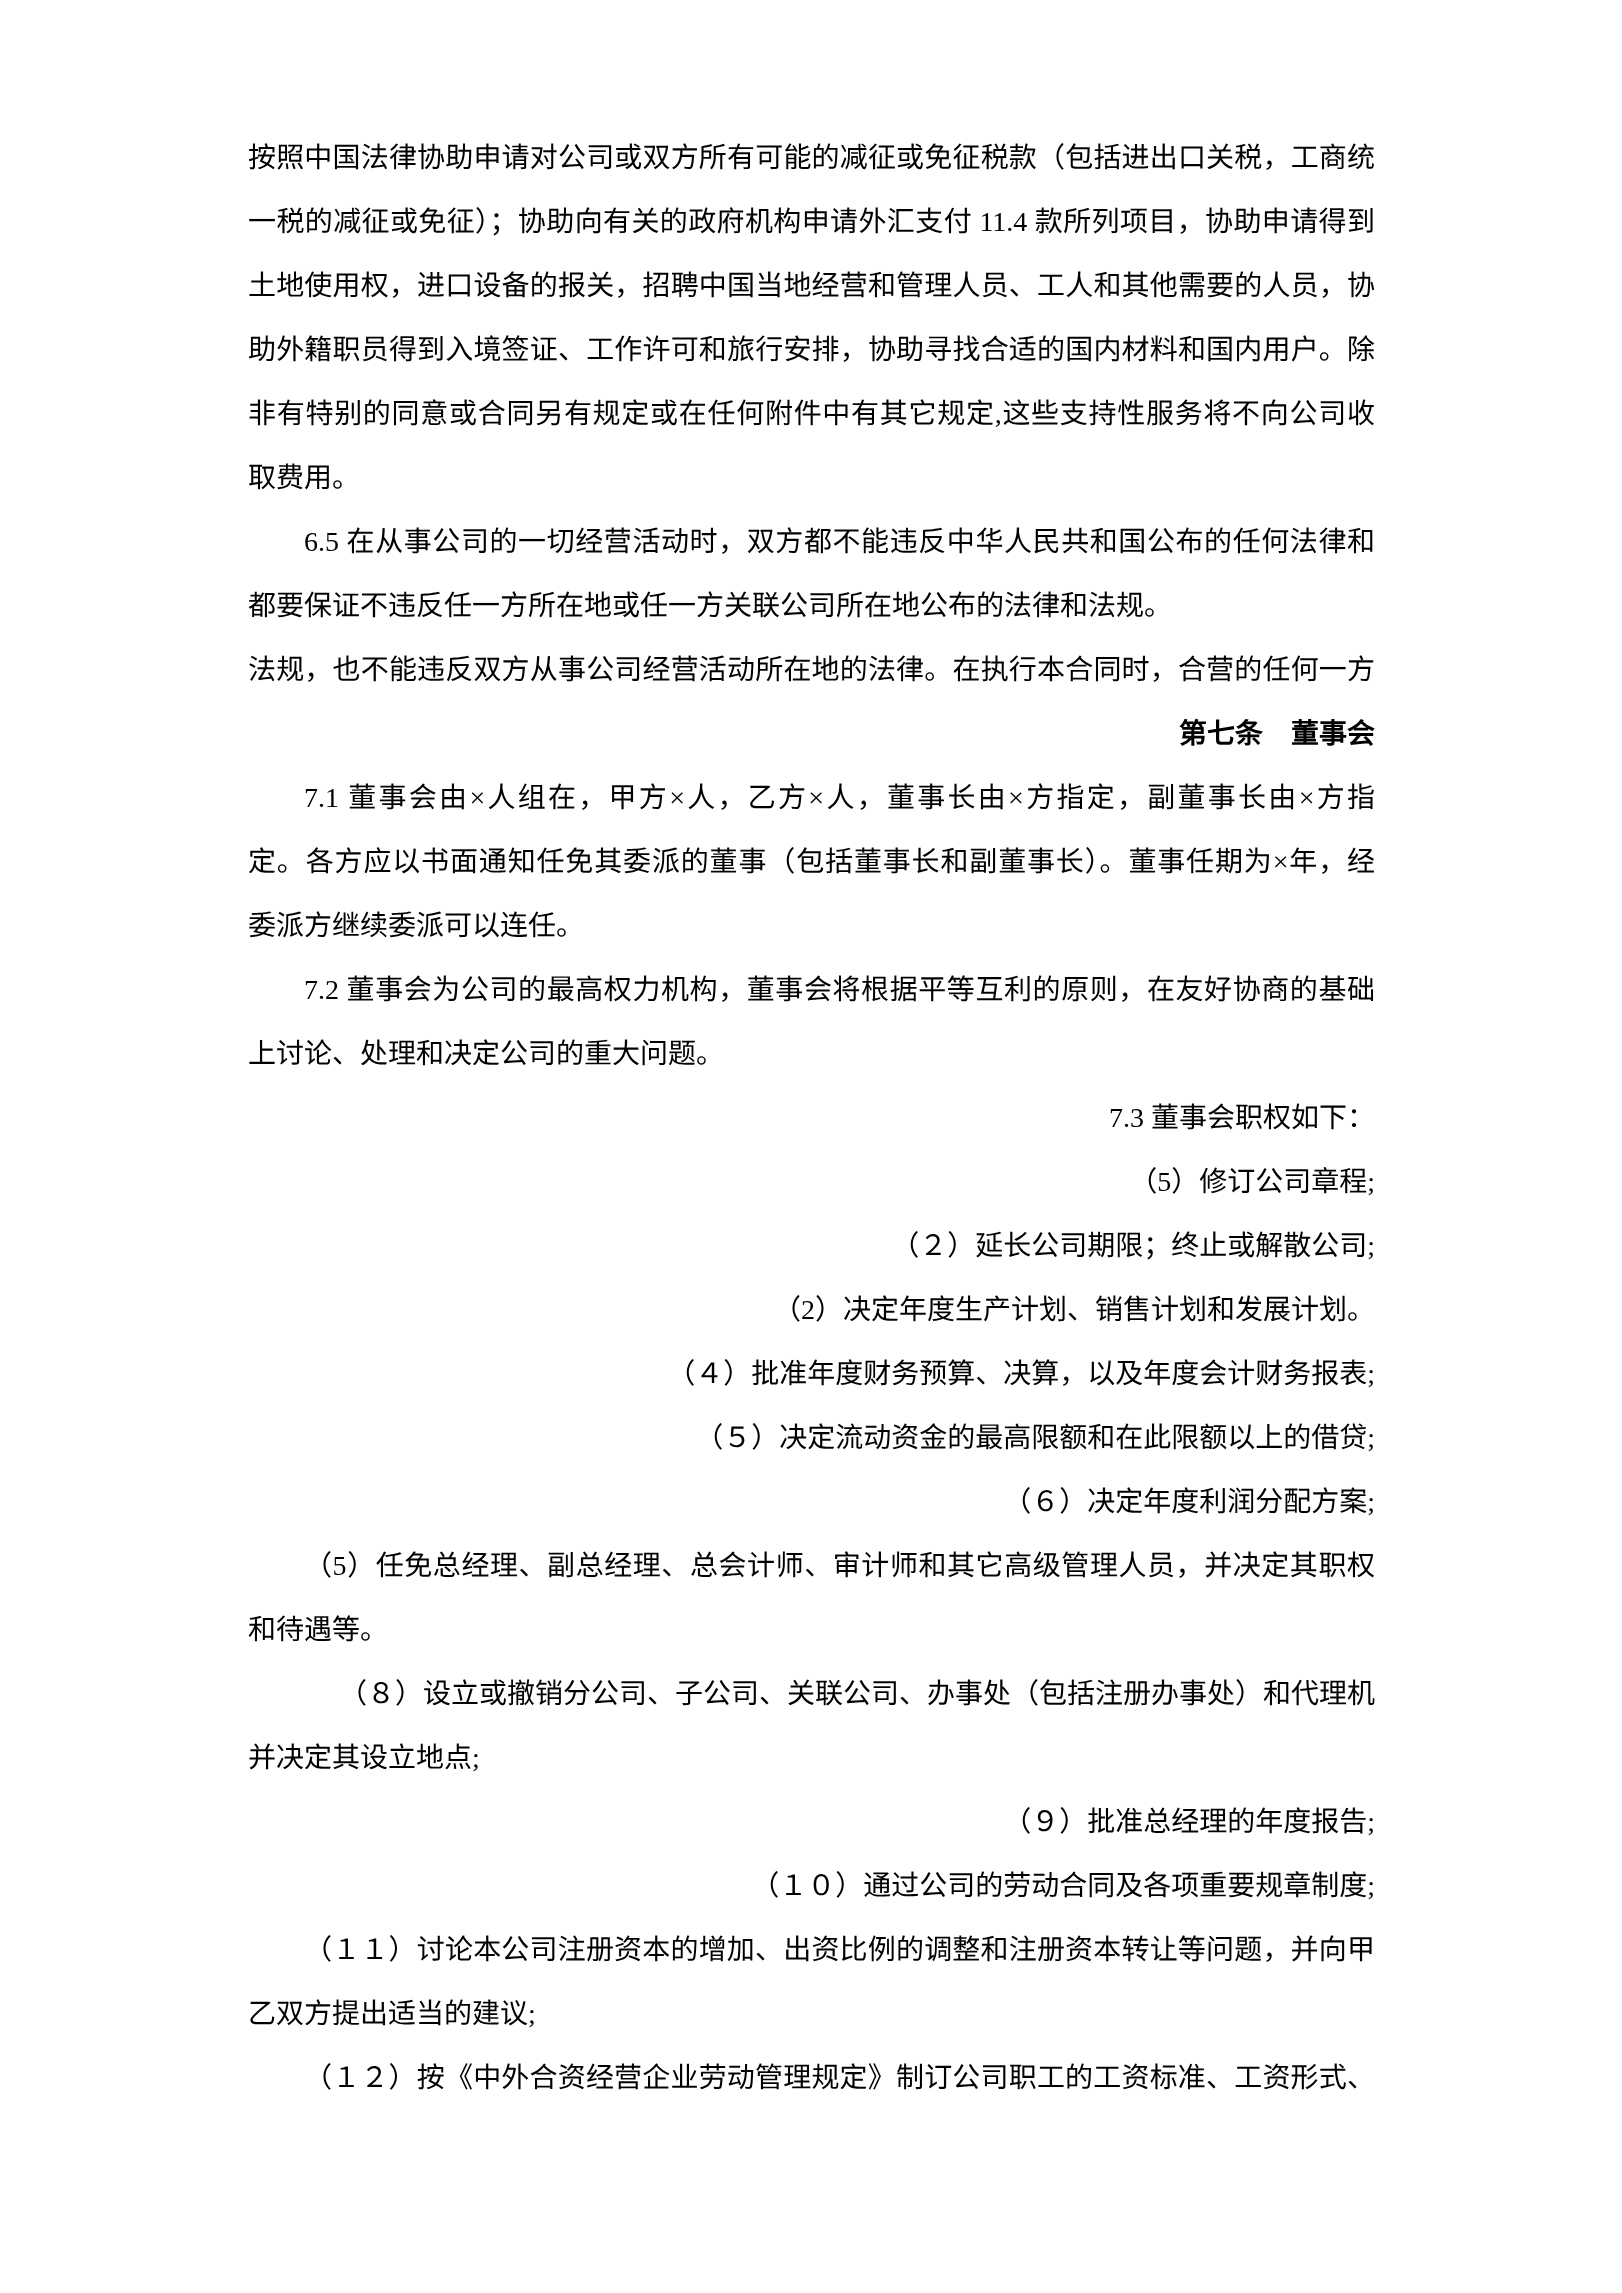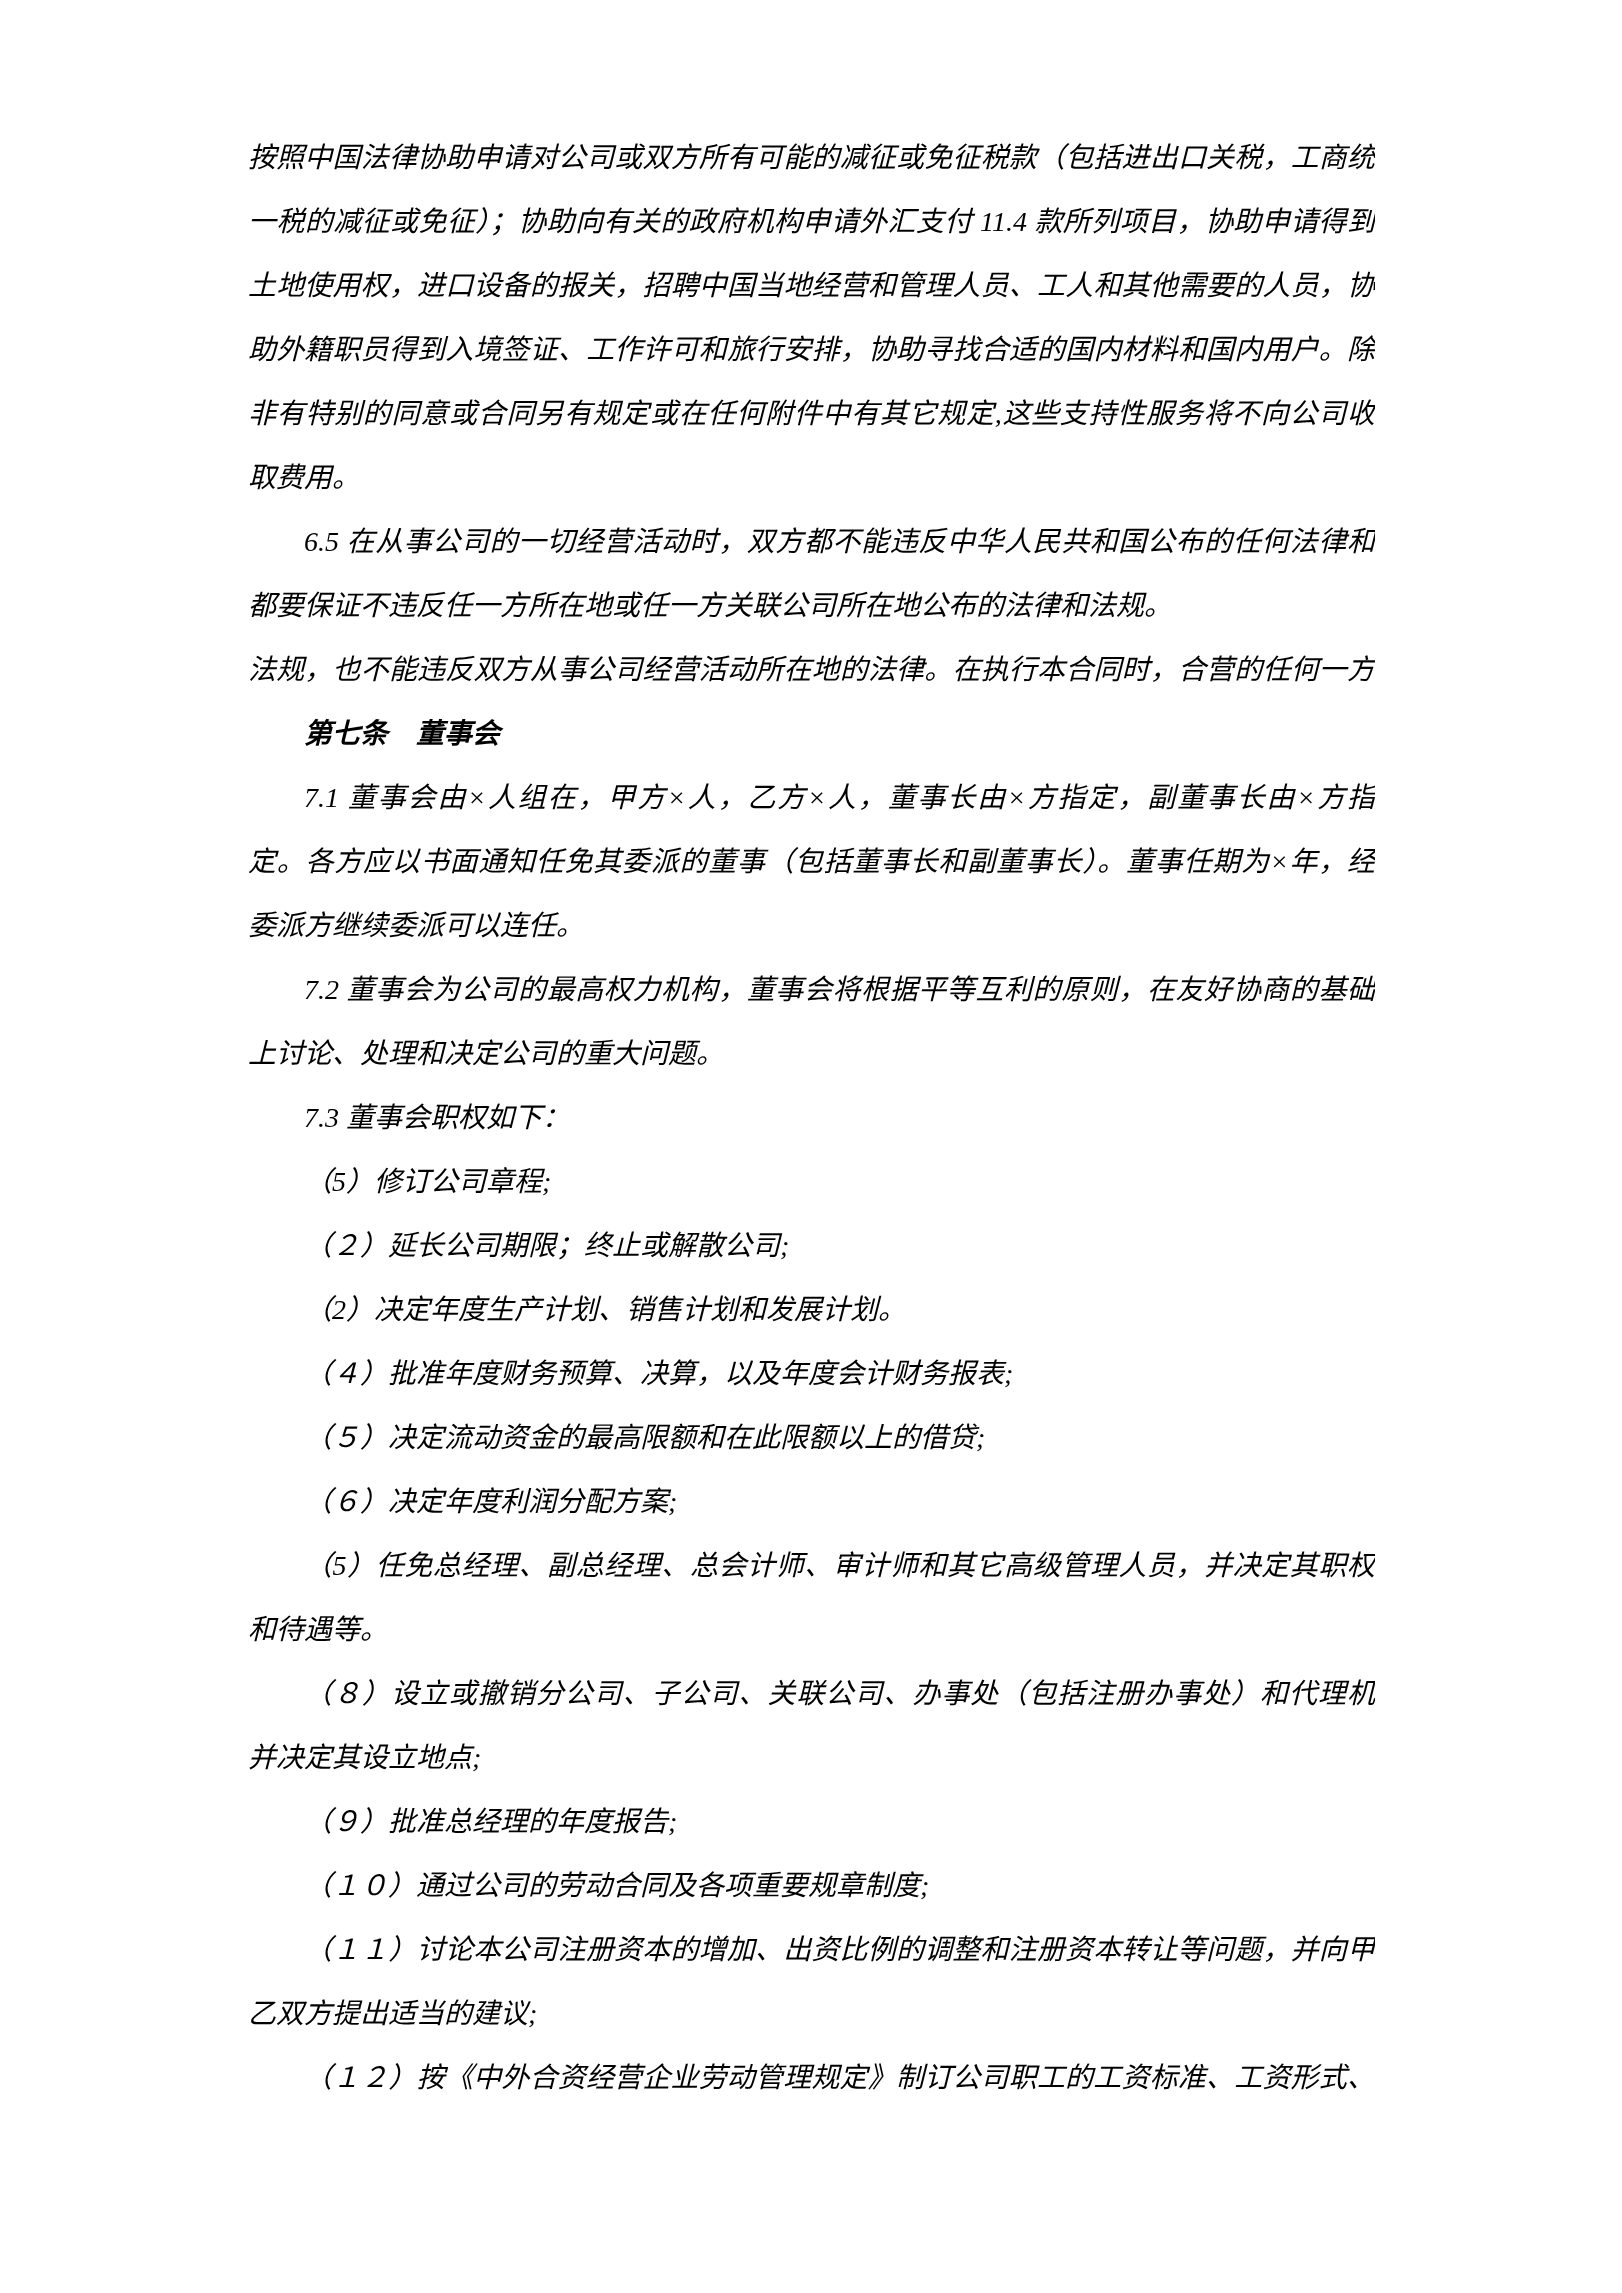--- a/index.html
+++ b/index.html
@@ -17,36 +17,36 @@
   }
   .doc {
     position: absolute;
     left: 248px;
     top: 126px;
     width: 1127px;
     font-family: "Liberation Serif", "DejaVu Serif", serif;
     font-size: 28px;
     line-height: 64px;
     color: #000000;
-    font-style: italic;
   }
   .line {
     height: 64px;
     text-align: left;
     white-space: nowrap;
   }
   .line.j {
     text-align: justify;
     text-align-last: justify;
     text-justify: inter-character;
     white-space: normal;
     overflow: hidden;
   }
   .line.i {
     padding-left: 56px;
+    text-align: right;
   }
   .line.b {
     font-weight: bold;
   }
 </style>
 </head>
 <body>
 
 <div class="page">
   <div class="doc">

